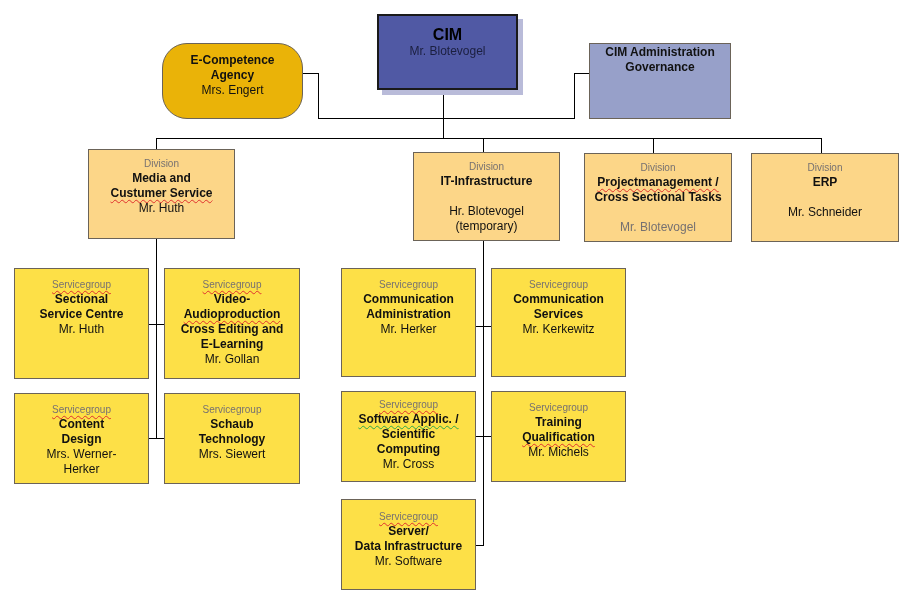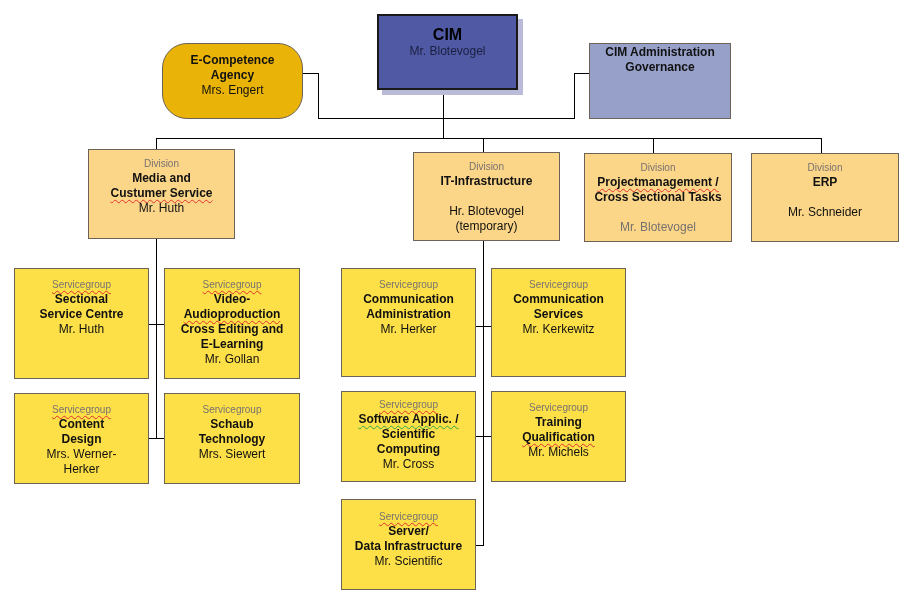--- a/index.html
+++ b/index.html
@@ -151,14 +151,14 @@
   <div class="cap">Servicegroup</div>
   <div class="t">Training</div>
   <div class="t"><span class="squig">Qualification</span></div>
   <div class="p">Mr. Michels</div>
 </div>
 
 <div class="box sg" style="left:341px;top:499px;width:135px;height:91px;padding-top:9px;">
   <div class="cap"><span class="squig">Servicegroup</span></div>
   <div class="t">Server/</div>
   <div class="t">Data Infrastructure</div>
-  <div class="p">Mr. Scientific</div>
+  <div class="p">Mr. Software</div>
 </div>
 
 </body></html>

